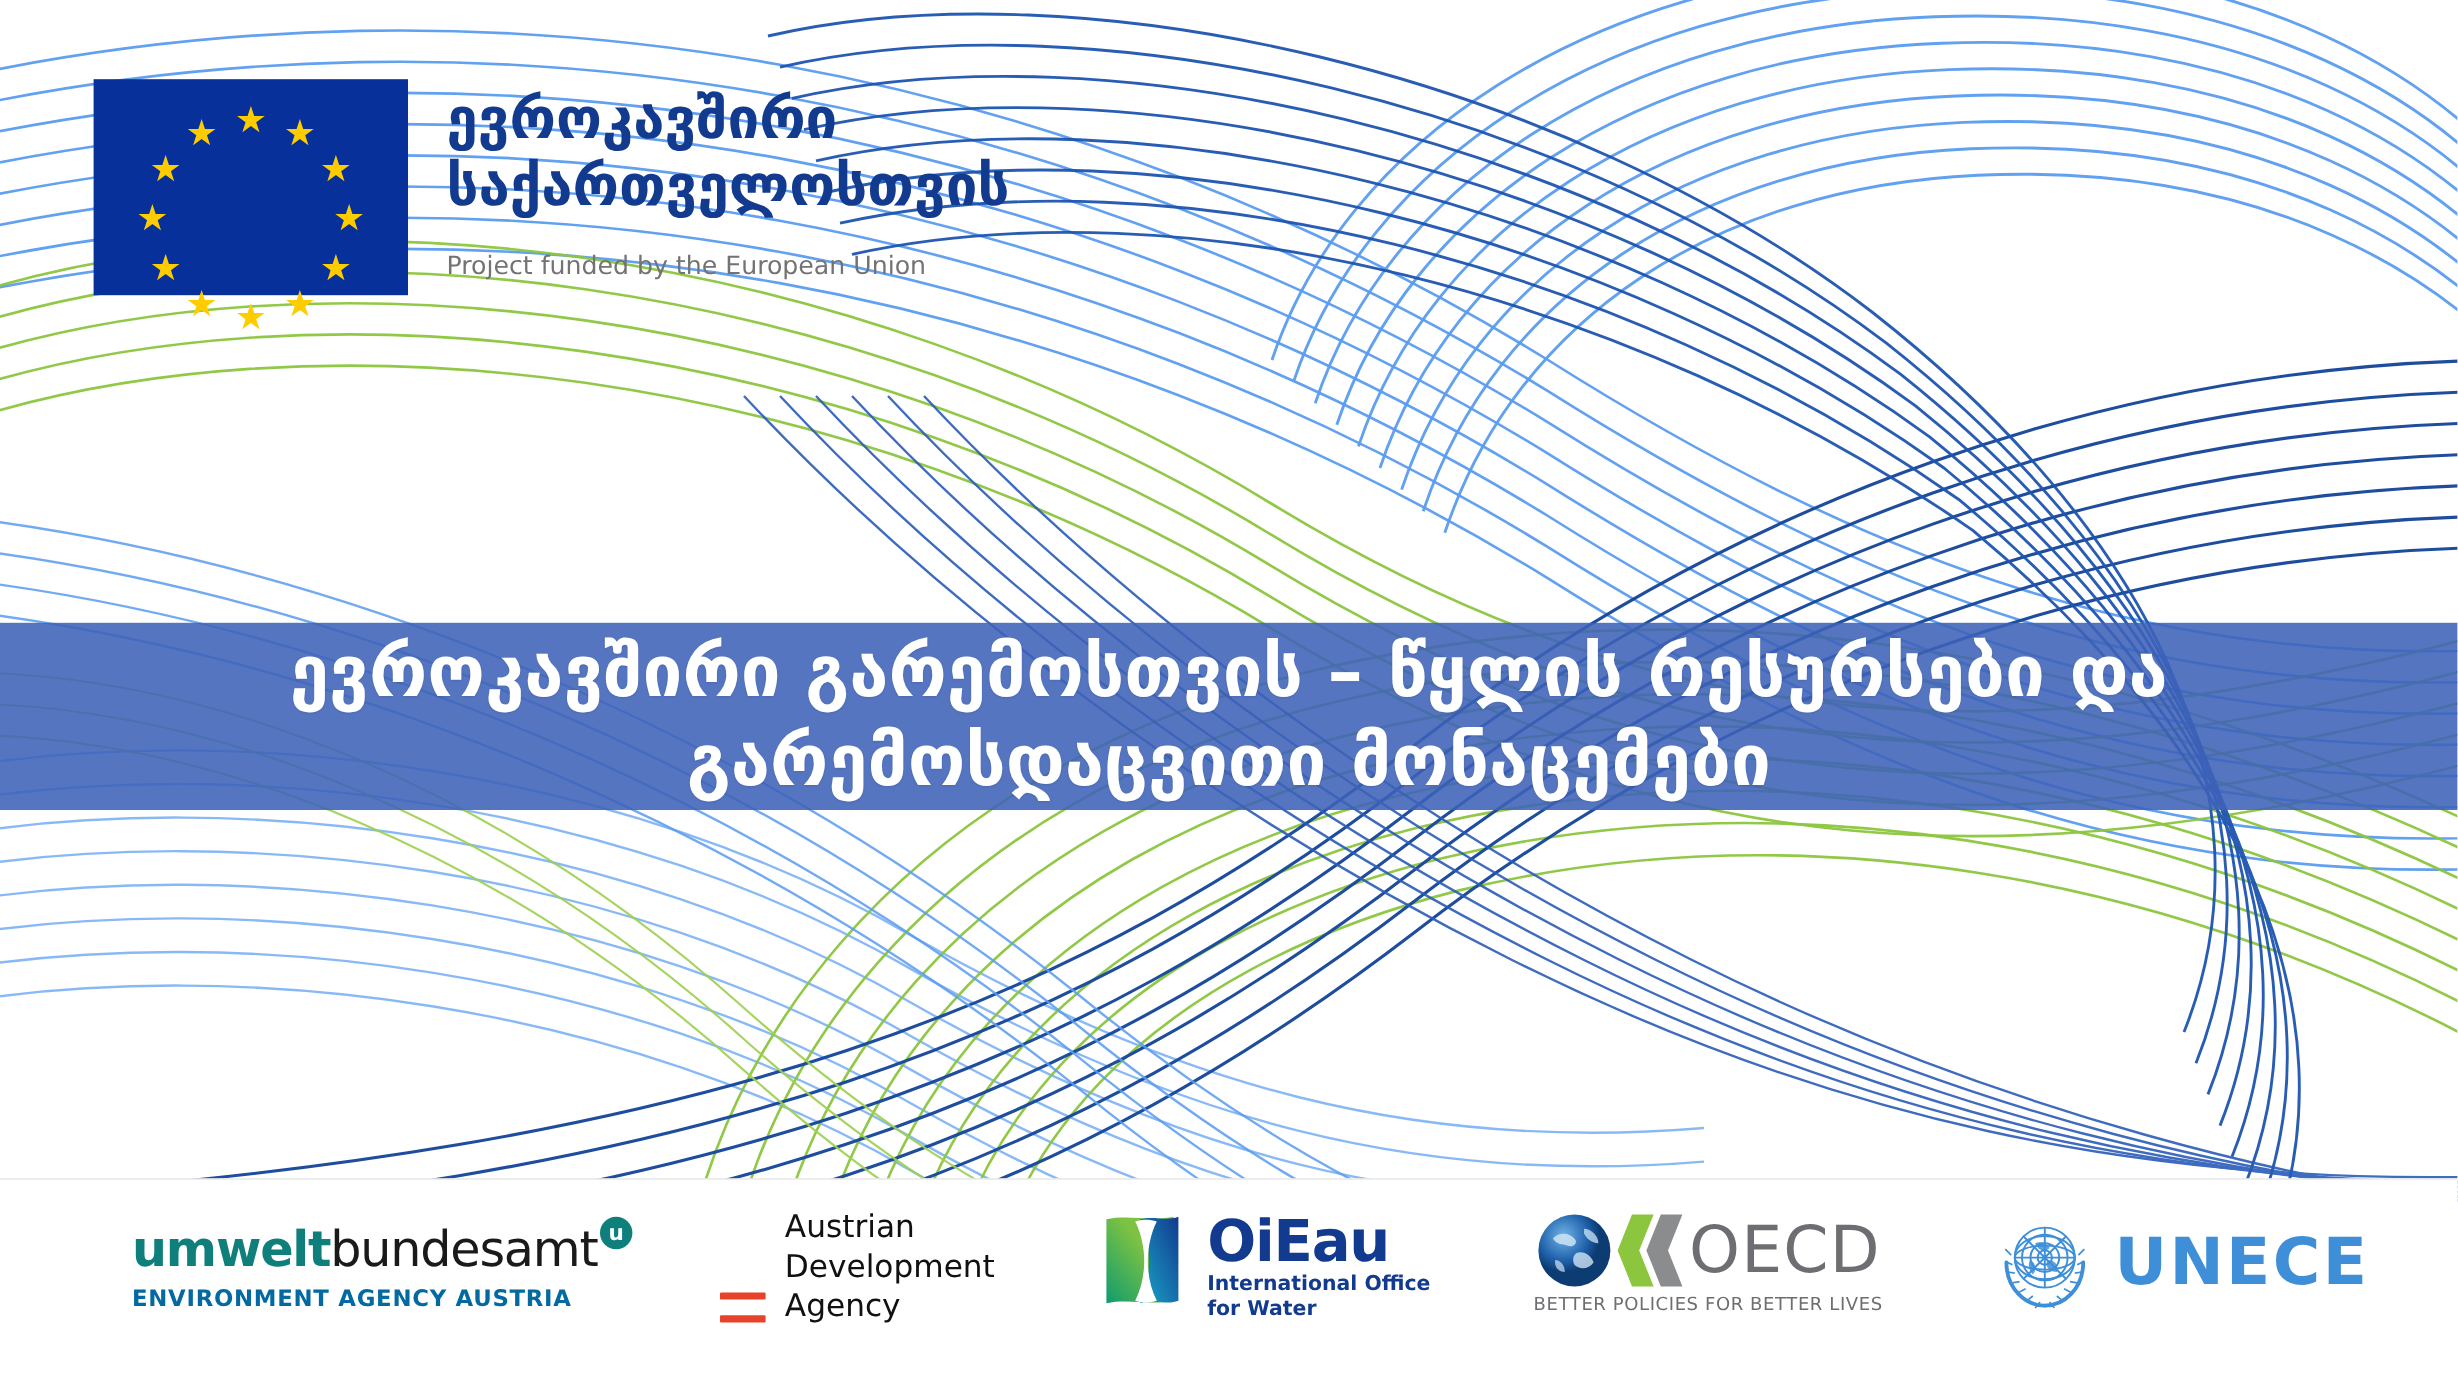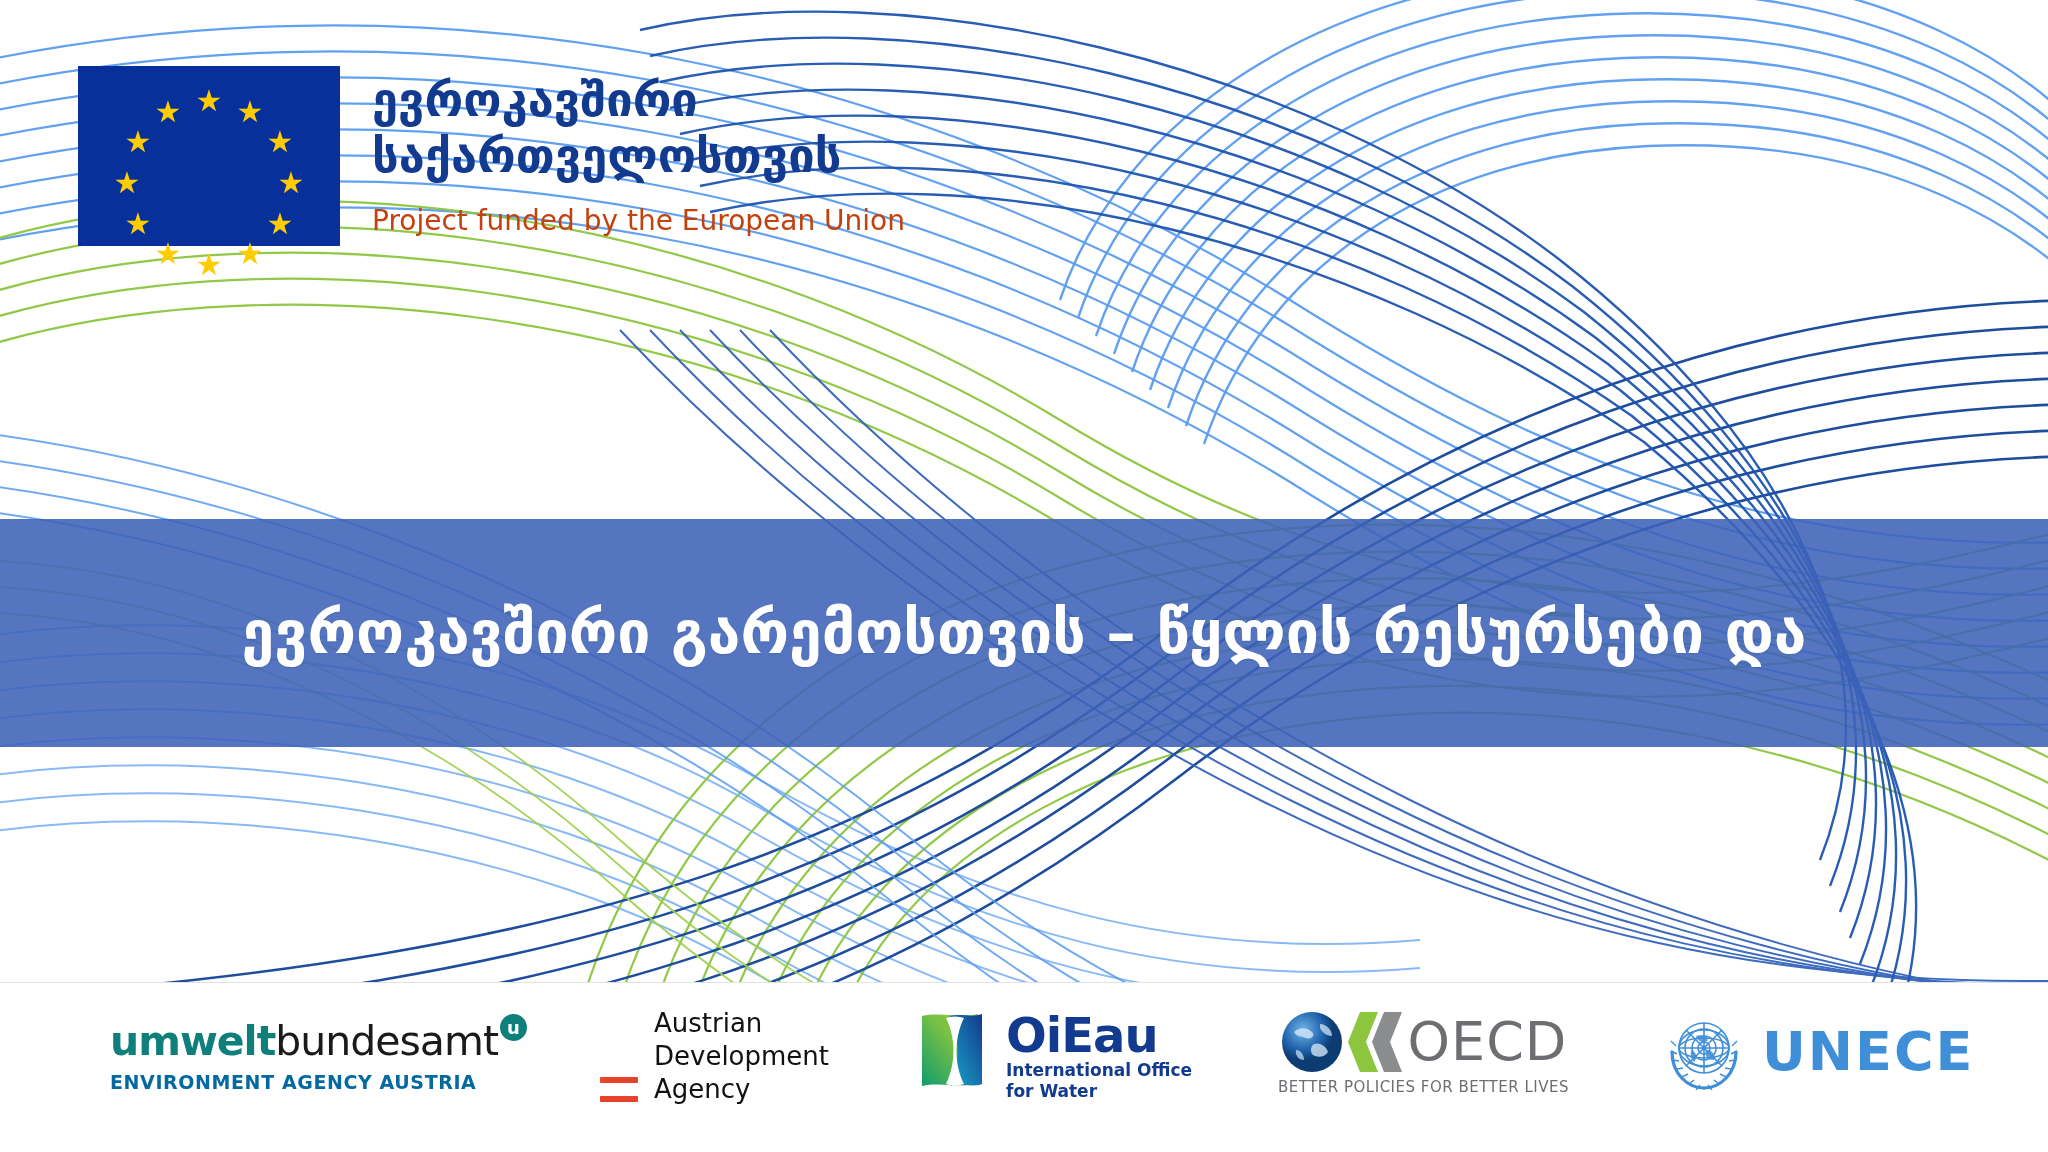--- a/index.html
+++ b/index.html
@@ -27,27 +27,27 @@
     position:absolute; width:30px; height:30px; color:#ffcc00;
     font-size:30px; line-height:30px; text-align:center;
   }
   .eu-text{ margin-left:32px; padding-top:6px; }
   .eu-l1, .eu-l2{
     color:#123a8f; font-weight:700;
     font-size:47px; line-height:56px; letter-spacing:0px;
     white-space:nowrap;
   }
   .eu-sub{
-    color:#c2410c; font-size:28px; line-height:30px;
+    color:#737373; font-size:21px; line-height:30px;
     margin-top:22px; white-space:nowrap;
   }
 
   
   .banner{
-    position:absolute; left:0; top:519px; width:2048px; height:228px;
+    position:absolute; left:0; top:519px; width:2048px; height:156px;
     background:rgba(61,98,184,0.88);
     display:flex; align-items:center; justify-content:flex-end;
   }
   .banner-inner{ width:100%; text-align:center; padding:0 60px; }
   .banner-line{
     color:#ffffff; font-weight:700;
     font-size:59px; line-height:74px; white-space:nowrap;
     text-shadow:0 1px 2px rgba(0,0,0,.10);
   }
 
@@ -229,20 +229,21 @@
     <div class="eu-text">
       <div class="eu-l1">ევროკავშირი</div>
       <div class="eu-l2">საქართველოსთვის</div>
       <div class="eu-sub">Project funded by the European Union</div>
     </div>
   </div>
 
   <div class="banner">
     <div class="banner-inner">
       <div class="banner-line">ევროკავშირი გარემოსთვის – წყლის რესურსები და</div>
+      <div class="banner-line">გარემოსდაცვითი მონაცემები</div>
     </div>
   </div>
 
   <div class="footer">
 
     <div class="logo-slot uba">
       <div class="uba-row">
         <span class="uba-w1">umwelt</span>
         <span class="uba-w2">bundesamt</span>
         <span class="uba-badge">u</span>

